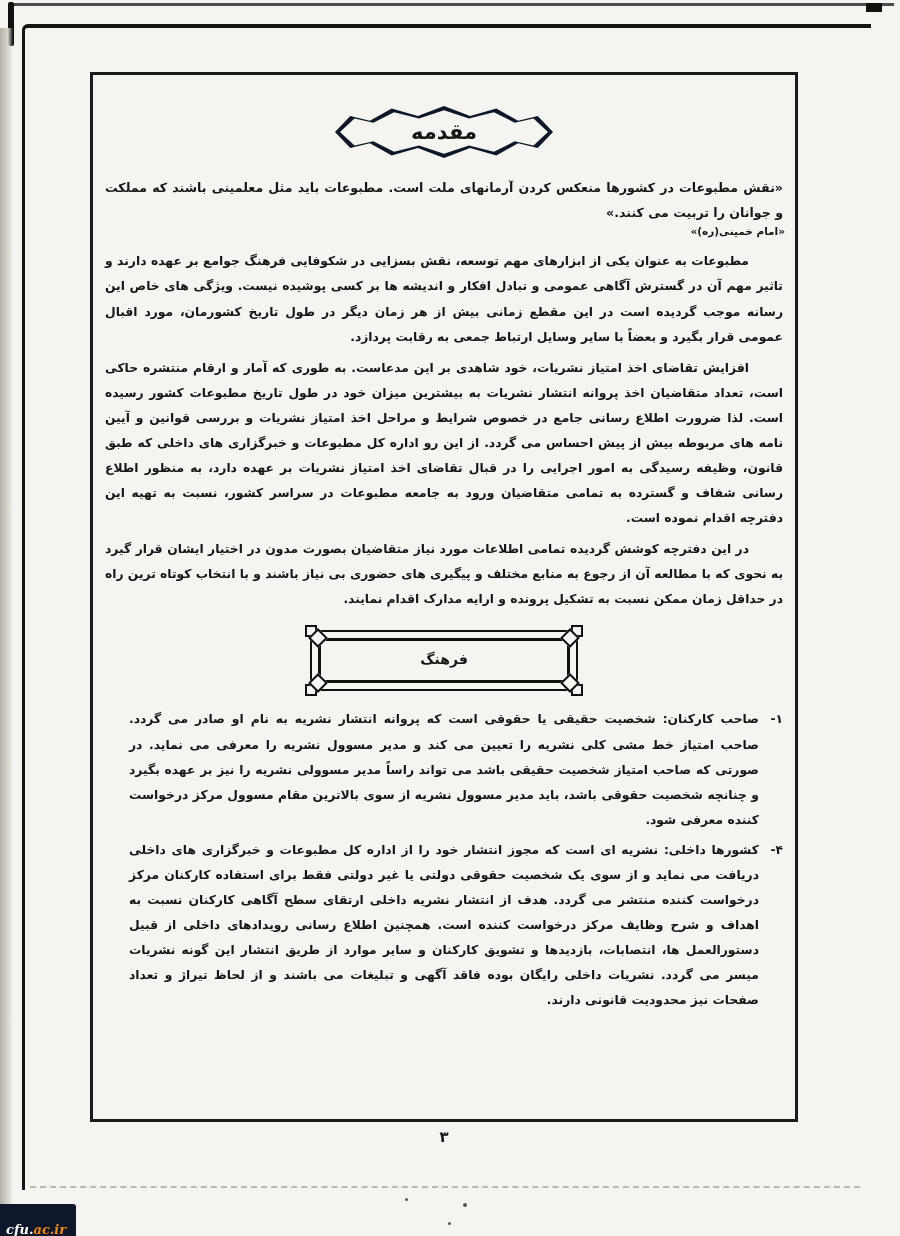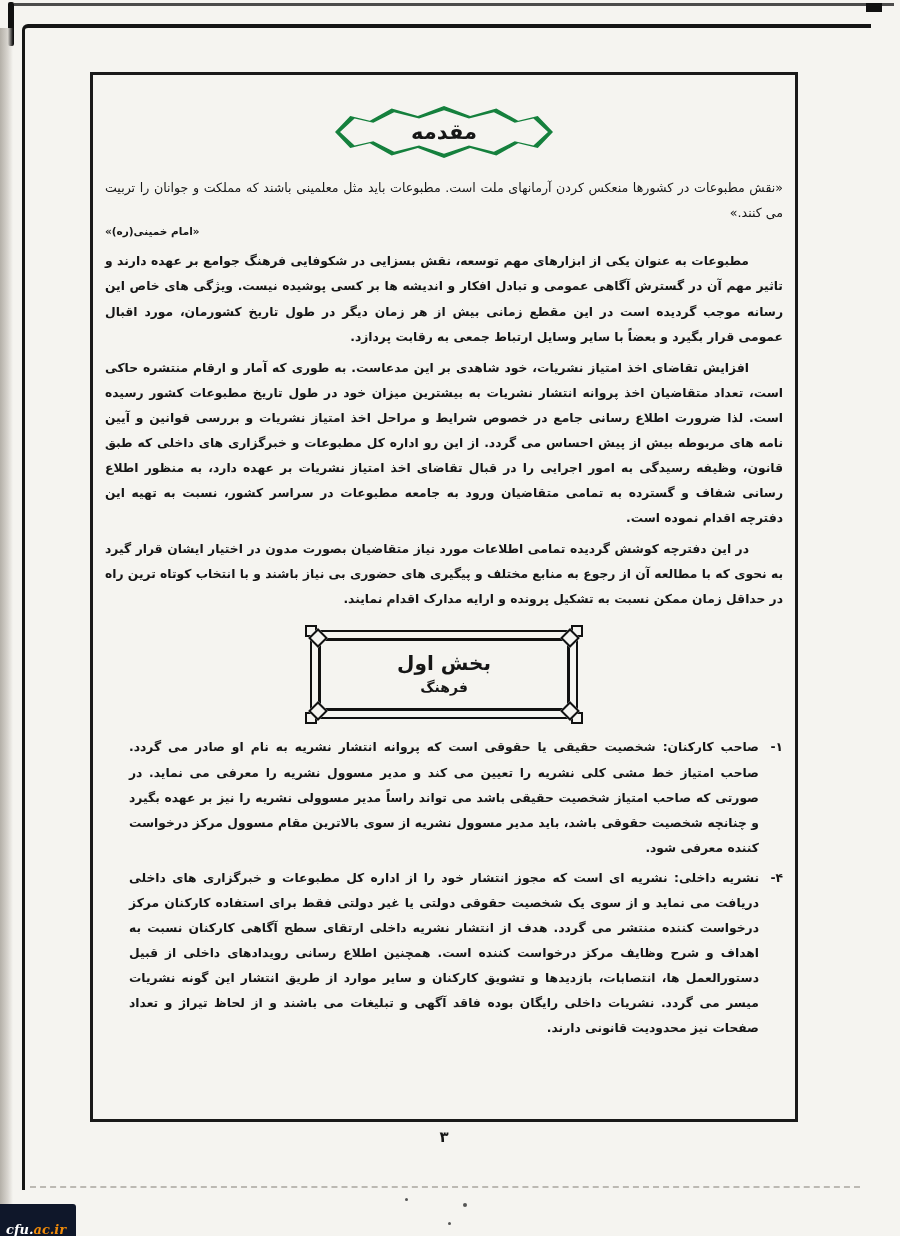--- a/index.html
+++ b/index.html
@@ -21,29 +21,29 @@
   
   .outer-frame{position:absolute;left:22px;top:24px;width:846px;height:1162px;
     border-top:4px solid #151515;border-left:3px solid #151515;
     border-radius:6px 0 0 0;}
   .inner-frame{position:absolute;left:90px;top:72px;width:708px;height:1050px;
     border:3px solid #1a1a1a;box-sizing:border-box;
     padding:26px 10px 0 10px;overflow:hidden;
     direction:rtl;}
   
   .cartouche{position:relative;width:218px;height:62px;margin:0 auto 12px auto;
-    background:#15803d;
+    background:#0f172a;
     clip-path:polygon(0% 50%,7% 24%,16% 32%,26% 12%,38% 24%,50% 8%,62% 24%,74% 12%,84% 32%,93% 24%,100% 50%,93% 76%,84% 68%,74% 88%,62% 76%,50% 92%,38% 76%,26% 88%,16% 68%,7% 76%);}
   .cartouche-inner{position:absolute;inset:5px;background:#f5f4f0;
     clip-path:polygon(0% 50%,7% 24%,16% 32%,26% 12%,38% 24%,50% 8%,62% 24%,74% 12%,84% 32%,93% 24%,100% 50%,93% 76%,84% 68%,74% 88%,62% 76%,50% 92%,38% 76%,26% 88%,16% 68%,7% 76%);
     display:flex;align-items:center;justify-content:center;
     font-size:21px;font-weight:700;}
   
-  .quote{font-size:12.6px;font-weight:400;line-height:2.0;text-align:justify;margin:2px 2px 0 2px;}
-  .attribution{font-size:10.5px;font-weight:700;text-align:left;margin:0 0 12px 2px;}
+  .quote{font-size:12.6px;font-weight:700;line-height:2.0;text-align:justify;margin:2px 2px 0 2px;}
+  .attribution{font-size:10.5px;font-weight:700;text-align:right;margin:0 0 12px 2px;}
   .para{font-size:12.3px;font-weight:700;line-height:2.04;text-align:justify;
     margin:0 2px 6px 2px;text-indent:34px;}
   
   .sec-box{position:relative;width:252px;margin:18px auto 16px auto;
     border:2px solid #111;padding:6px;background:#f5f4f0;}
   .sec-box-inner{border:3px solid #111;padding:8px 14px 10px 14px;text-align:center;}
   .sec-title{font-size:20px;font-weight:700;line-height:1.4;}
   .sec-subtitle{font-size:14px;font-weight:700;line-height:1.5;}
   .knot{position:absolute;width:10px;height:10px;border:2px solid #111;background:#f5f4f0;transform:rotate(45deg);}
   .knot.tl{top:-1px;left:-1px;} .knot.tr{top:-1px;right:-1px;}
@@ -95,31 +95,30 @@
   <div class="sec-box">
     <span class="nub tl"></span>
     <span class="nub tr"></span>
     <span class="nub bl"></span>
     <span class="nub br"></span>
     <div class="sec-box-inner">
       <span class="knot tl"></span>
       <span class="knot tr"></span>
       <span class="knot bl"></span>
       <span class="knot br"></span>
-      <div class="sec-title">بخش اول</div>
       <div class="sec-subtitle">فرهنگ</div>
     </div>
   </div>
 
   <div class="def">
     <span class="num">۱-</span><span class="term">صاحب کارکنان:</span>
     <span class="txt">شخصیت حقیقی یا حقوقی است که پروانه انتشار نشریه به نام او صادر می گردد. صاحب امتیاز خط مشی کلی نشریه را تعیین می کند و مدیر مسوول نشریه را معرفی می نماید. در صورتی که صاحب امتیاز شخصیت حقیقی باشد می تواند راساً مدیر مسوولی نشریه را نیز بر عهده بگیرد و چنانچه شخصیت حقوقی باشد، باید مدیر مسوول نشریه از سوی بالاترین مقام مسوول مرکز درخواست کننده معرفی شود.</span>
   </div>
   <div class="def">
-    <span class="num">۴-</span><span class="term">نشریه داخلی:</span>
+    <span class="num">۴-</span><span class="term">کشورها داخلی:</span>
     <span class="txt">نشریه ای است که مجوز انتشار خود را از اداره کل مطبوعات و خبرگزاری های داخلی دریافت می نماید و از سوی یک شخصیت حقوقی دولتی یا غیر دولتی فقط برای استفاده کارکنان مرکز درخواست کننده منتشر می گردد. هدف از انتشار نشریه داخلی ارتقای سطح آگاهی کارکنان نسبت به اهداف و شرح وظایف مرکز درخواست کننده است. همچنین اطلاع رسانی رویدادهای داخلی از قبیل دستورالعمل ها، انتصابات، بازدیدها و تشویق کارکنان و سایر موارد از طریق انتشار این گونه نشریات میسر می گردد. نشریات داخلی رایگان بوده فاقد آگهی و تبلیغات می باشند و از لحاظ تیراژ و تعداد صفحات نیز محدودیت قانونی دارند.</span>
   </div>
 
 </div>
 
 <div class="page-number">۳</div>
 
 <div class="watermark">
   <span class="wm-prefix">cfu.</span><span class="wm-suffix" style="color: rgb(239, 138, 10);">ac.ir</span>
 </div>

